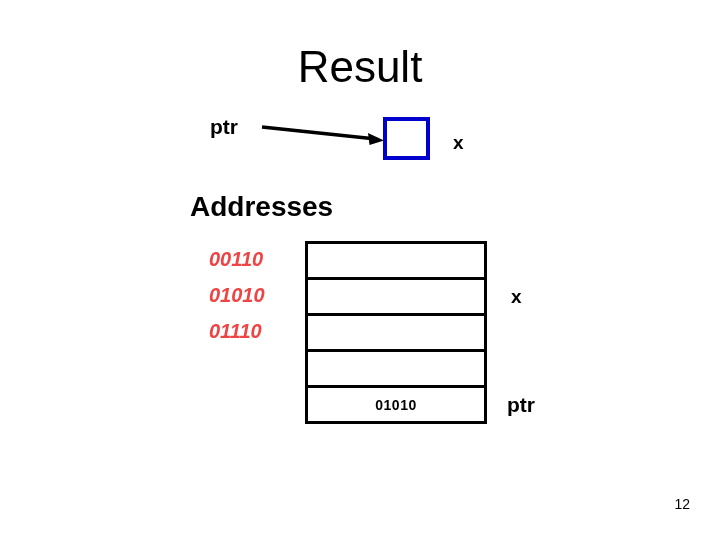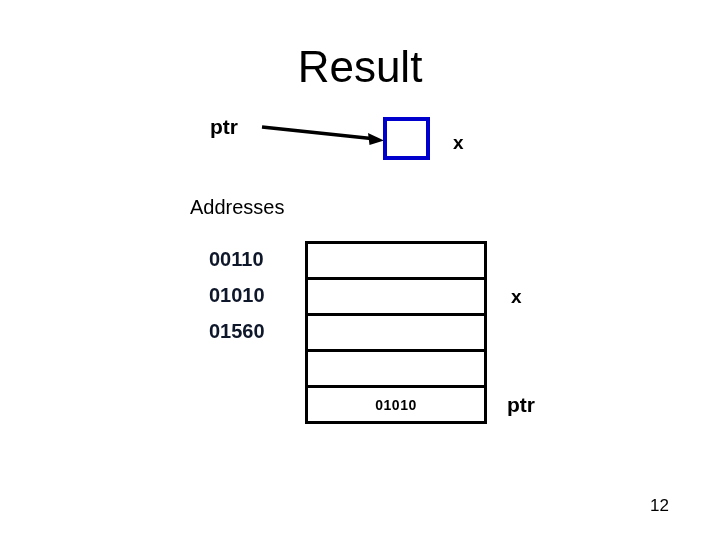--- a/index.html
+++ b/index.html
@@ -64,40 +64,41 @@
     font-size: 19px;
     font-weight: 700;
     line-height: 24px;
   }
 
   
   .addresses-heading {
     position: absolute;
     left: 190px;
     top: 194px;
-    font-size: 20px;
-    font-weight: 400;
+    font-size: 28px;
+    font-weight: 700;
     line-height: 26px;
   }
 
   
   .address-column {
     position: absolute;
     left: 209px;
     top: 241px;
     width: 90px;
   }
   .address-cell {
     height: 36px;
     line-height: 36px;
     font-size: 20px;
     font-weight: 700;
-    color: #0f172a;
+    color: #ef4444;
     text-align: left;
     white-space: nowrap;
+    font-style: italic;
   }
 
   
   .memory-table {
     position: absolute;
     left: 305px;
     top: 241px;
     width: 182px;
     border: 3px solid #000000;
     border-bottom: none;
@@ -143,22 +144,22 @@
     font-weight: 700;
     line-height: 26px;
   }
 
   
   .page-number {
     position: absolute;
     left: 650px;
     top: 496px;
     width: 40px;
-    text-align: left;
-    font-size: 17px;
+    text-align: right;
+    font-size: 14px;
     font-weight: 400;
     color: #000000;
   }
 </style>
 </head>
 <body>
 
 <div id="slide">
 
   <div class="slide-title">Result</div>
@@ -174,21 +175,21 @@
     <span></span>
   </div>
 
   <div class="x-top-label">x</div>
 
   <div class="addresses-heading">Addresses</div>
 
   <div class="address-column">
     <div class="address-cell">00110</div>
     <div class="address-cell">01010</div>
-    <div class="address-cell">01560</div>
+    <div class="address-cell">01110</div>
   </div>
 
   <div class="memory-table">
     <div class="memory-row">
       <span class="memory-row-value"></span>
     </div>
     <div class="memory-row">
       <span class="memory-row-value"></span>
     </div>
     <div class="memory-row">

